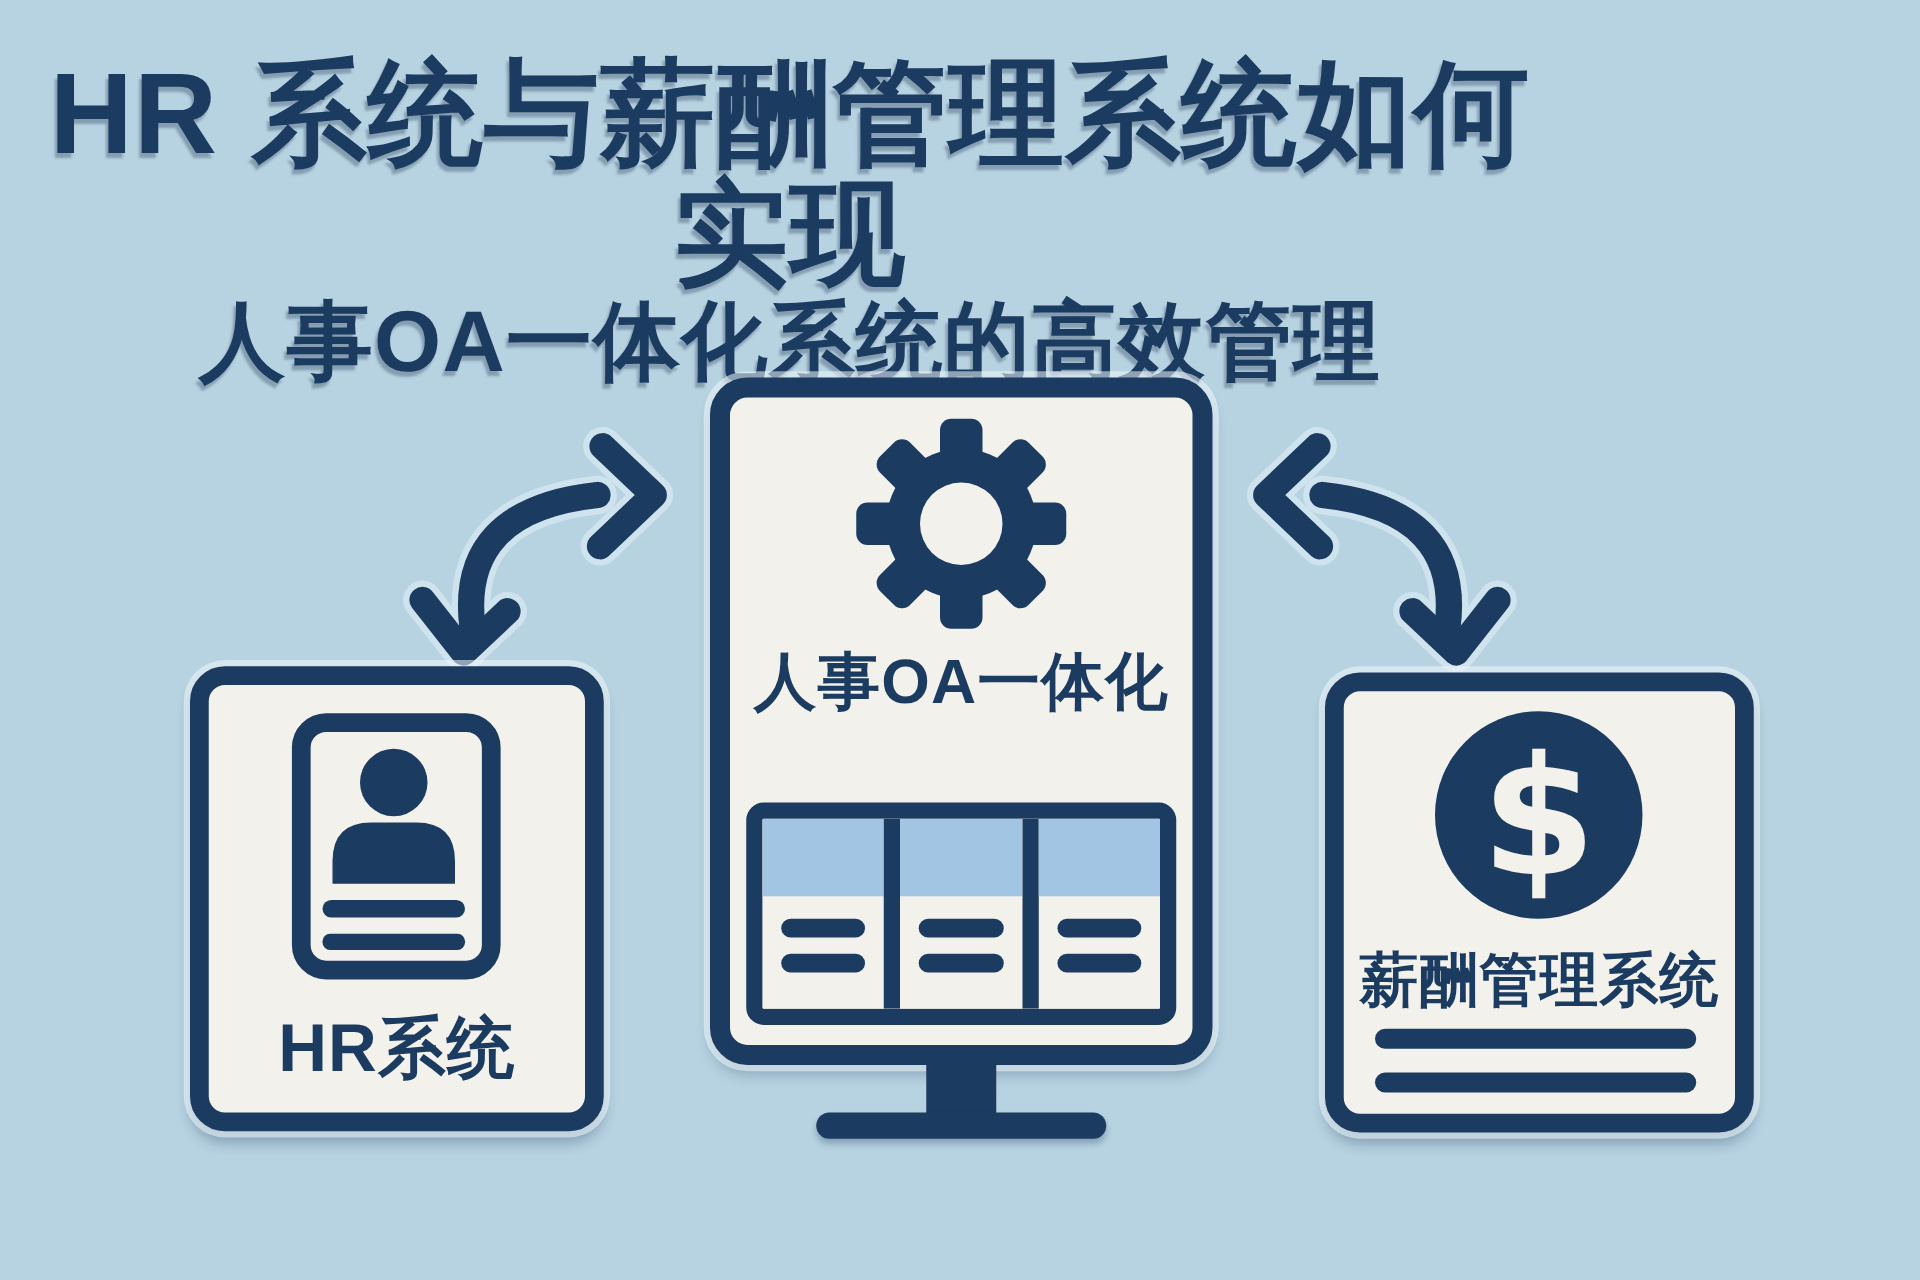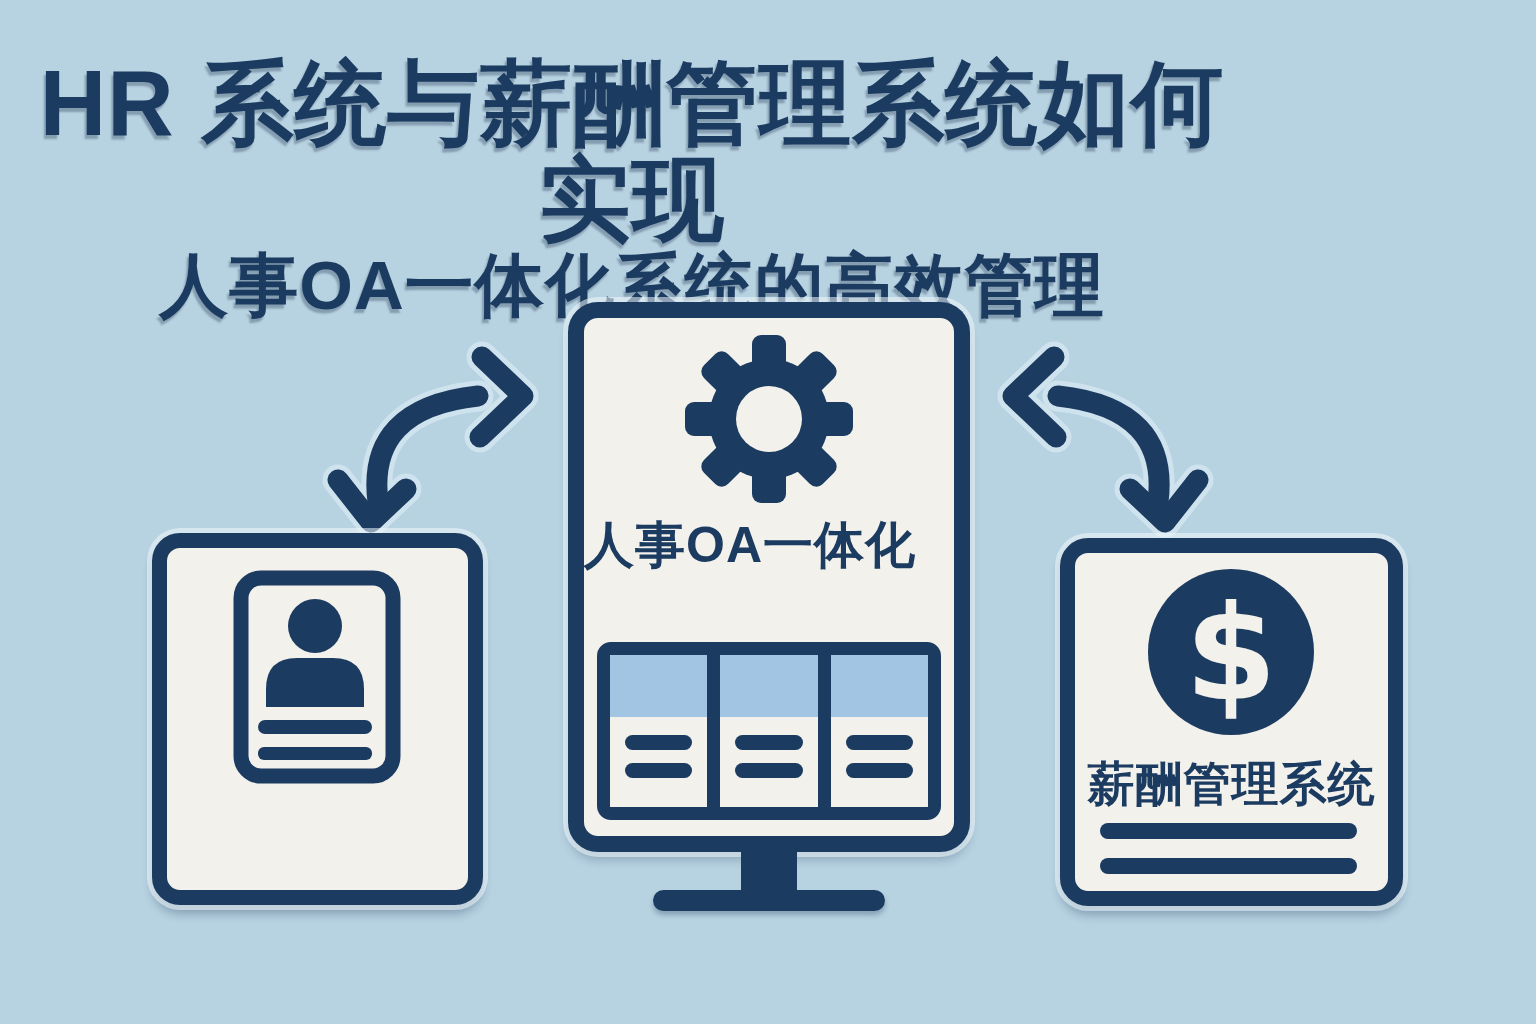--- a/index.html
+++ b/index.html
@@ -20,21 +20,20 @@
     background:var(--background);
   }
   
   .title{
     position:absolute;top:44px;left:0;width:1264px;
     text-align:center;
     font-weight:bold;
     color:var(--navy);
     text-shadow:-2px 4px 2px rgba(16,38,66,0.30);
     line-height:1.04;
-    margin-top:12px;
   }
   .title .t-line1{font-size:92px;letter-spacing:1px;}
   .title .t-line2{font-size:69px;letter-spacing:1px;margin-top:3px;}
 
   
   .node-box{
     position:absolute;
     background:var(--panel);
     border:15px solid var(--navy);
     border-radius:28px;
@@ -73,21 +72,21 @@
     background:var(--navy);
   }
   .monitor-base{
     position:absolute;left:653px;top:890px;width:232px;height:21px;
     background:var(--navy);border-radius:11px;
     box-shadow:0 4px 5px rgba(23,50,84,0.30);
   }
   .gear-svg{position:absolute;left:50%;top:16px;margin-left:-85px;}
   .monitor-label{
     position:absolute;left:0;width:100%;
-    text-align:left;font-weight:bold;color:var(--navy);
+    text-align:center;font-weight:bold;color:var(--navy);
   }
   .monitor-label.m1{top:194px;font-size:50px;letter-spacing:1px;}
   .monitor-label.m2{top:256px;font-size:50px;letter-spacing:2px;}
 
   .mini-table{
     position:absolute;left:13px;top:324px;width:344px;height:178px;
     border:13px solid var(--navy);
     border-radius:14px;
     background:var(--panel);
     display:flex;
@@ -141,20 +140,21 @@
   </svg>
 
   <div class="node-box" id="hr-box">
     <svg class="idcard-svg" width="168" height="214" viewBox="0 0 168 214">
       <rect class="navy-stroke" x="8" y="8" width="152" height="198" rx="20" stroke-width="15"></rect>
       <circle class="navy-fill" cx="82" cy="56" r="27"></circle>
       <path class="navy-fill" d="M33,137 L33,119 Q33,88 64,88 L100,88 Q131,88 131,119 L131,137 Z"></path>
       <rect class="navy-fill" x="25" y="150" width="114" height="14" rx="7"></rect>
       <rect class="navy-fill" x="25" y="177" width="114" height="13" rx="6"></rect>
     </svg>
+    <div class="box-label">HR系统</div>
   </div>
 
   <div class="monitor-screen">
     <svg class="gear-svg" width="170" height="170" viewBox="-85 -85 170 170">
       <g class="navy-fill">
         <circle r="60"></circle>
         <g>
           <rect x="-17" y="-84" width="34" height="44" rx="9"></rect>
           <rect x="-17" y="-84" width="34" height="44" rx="9" transform="rotate(45)"></rect>
           <rect x="-17" y="-84" width="34" height="44" rx="9" transform="rotate(90)"></rect>

